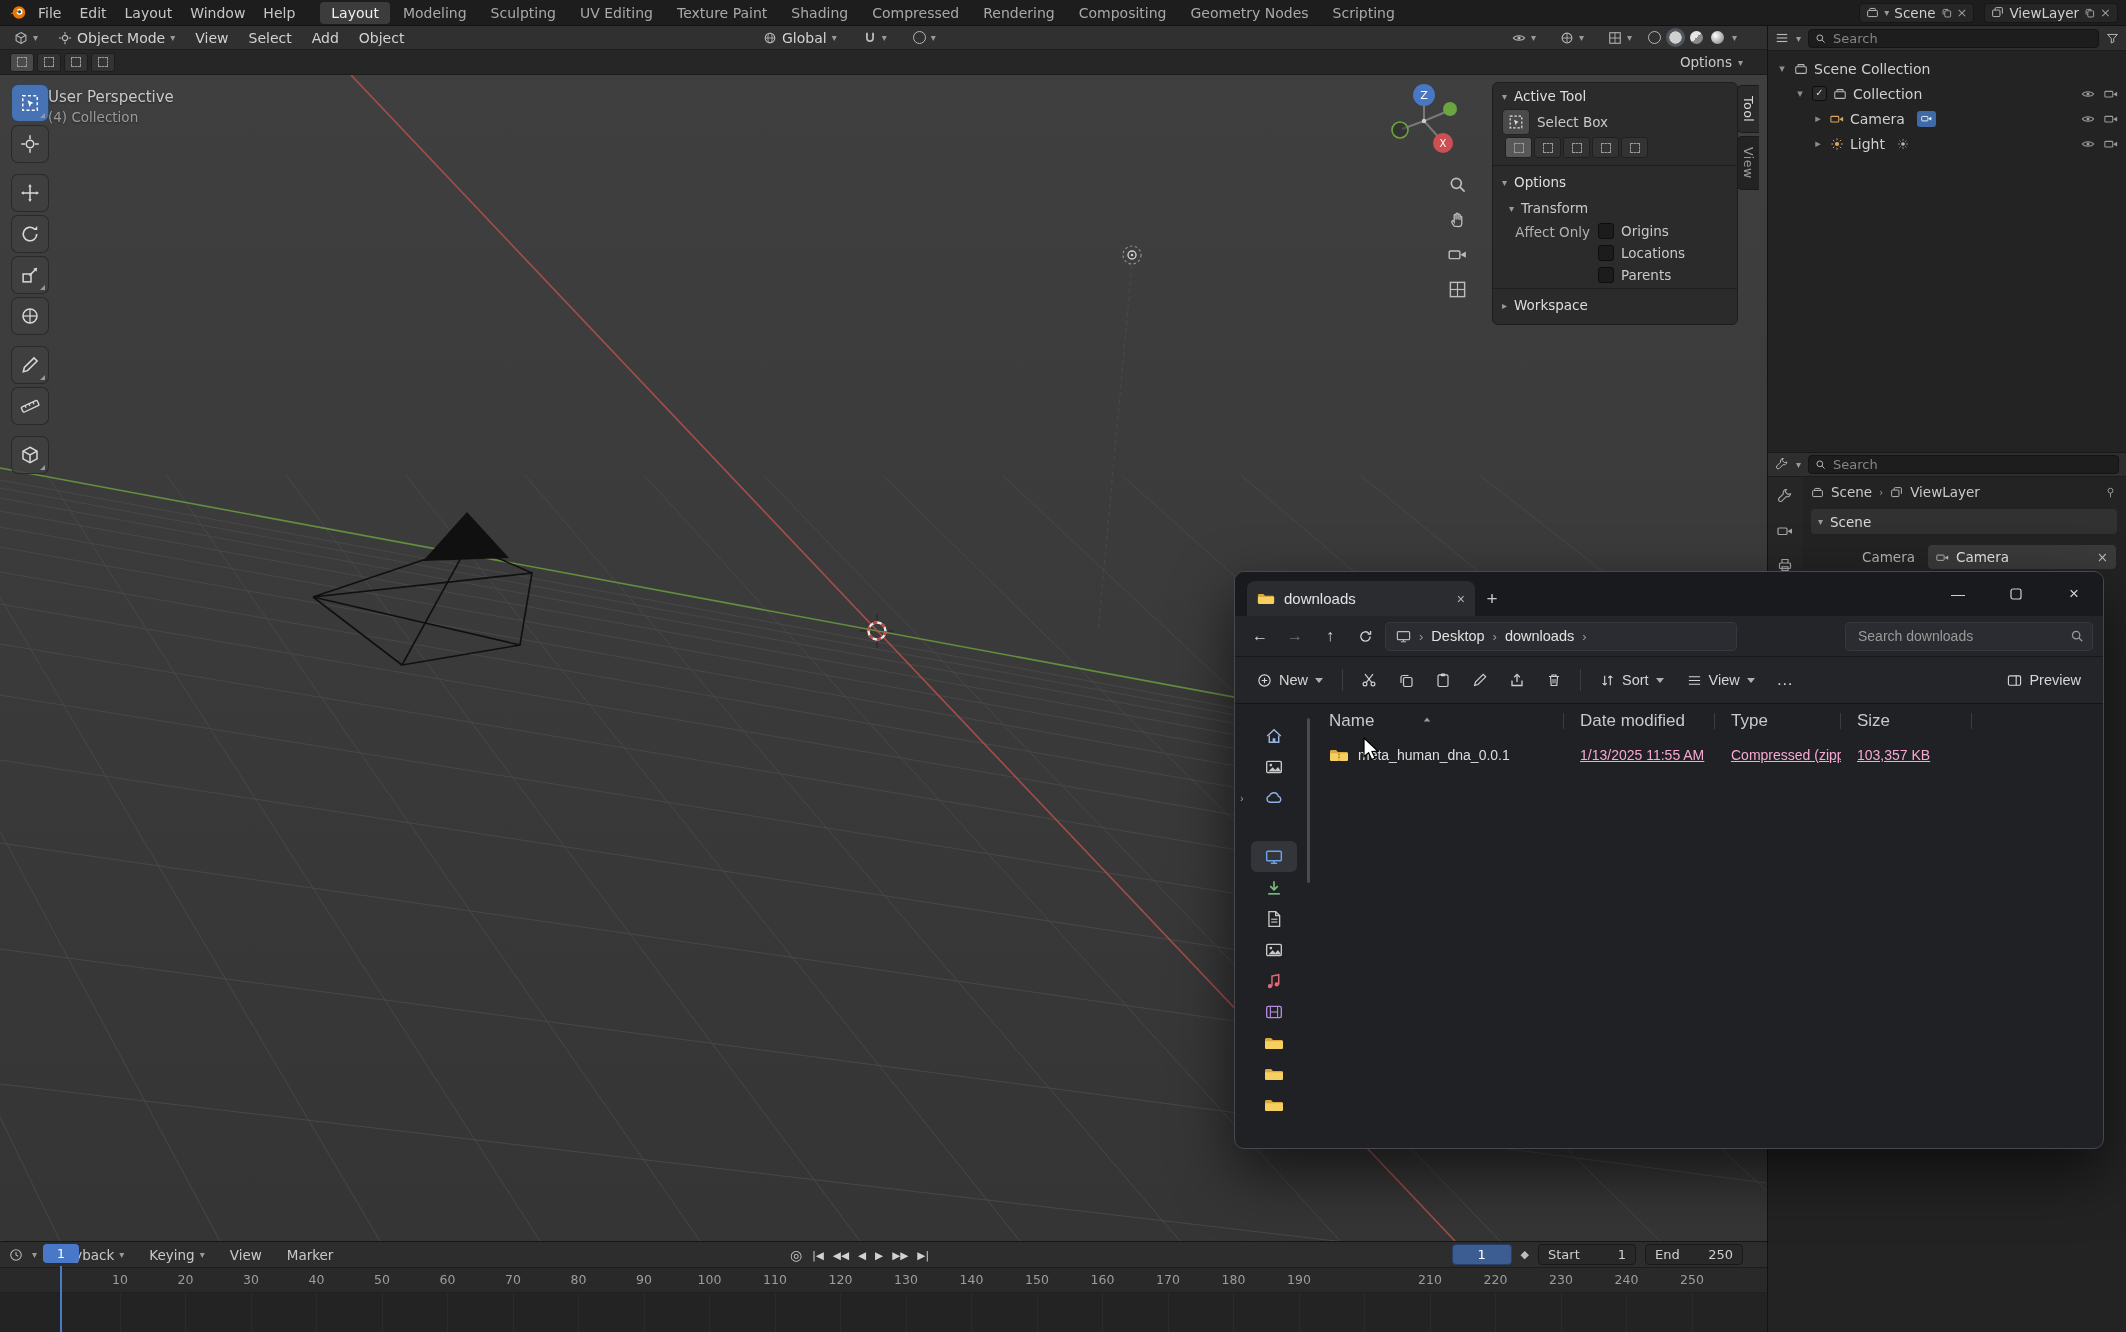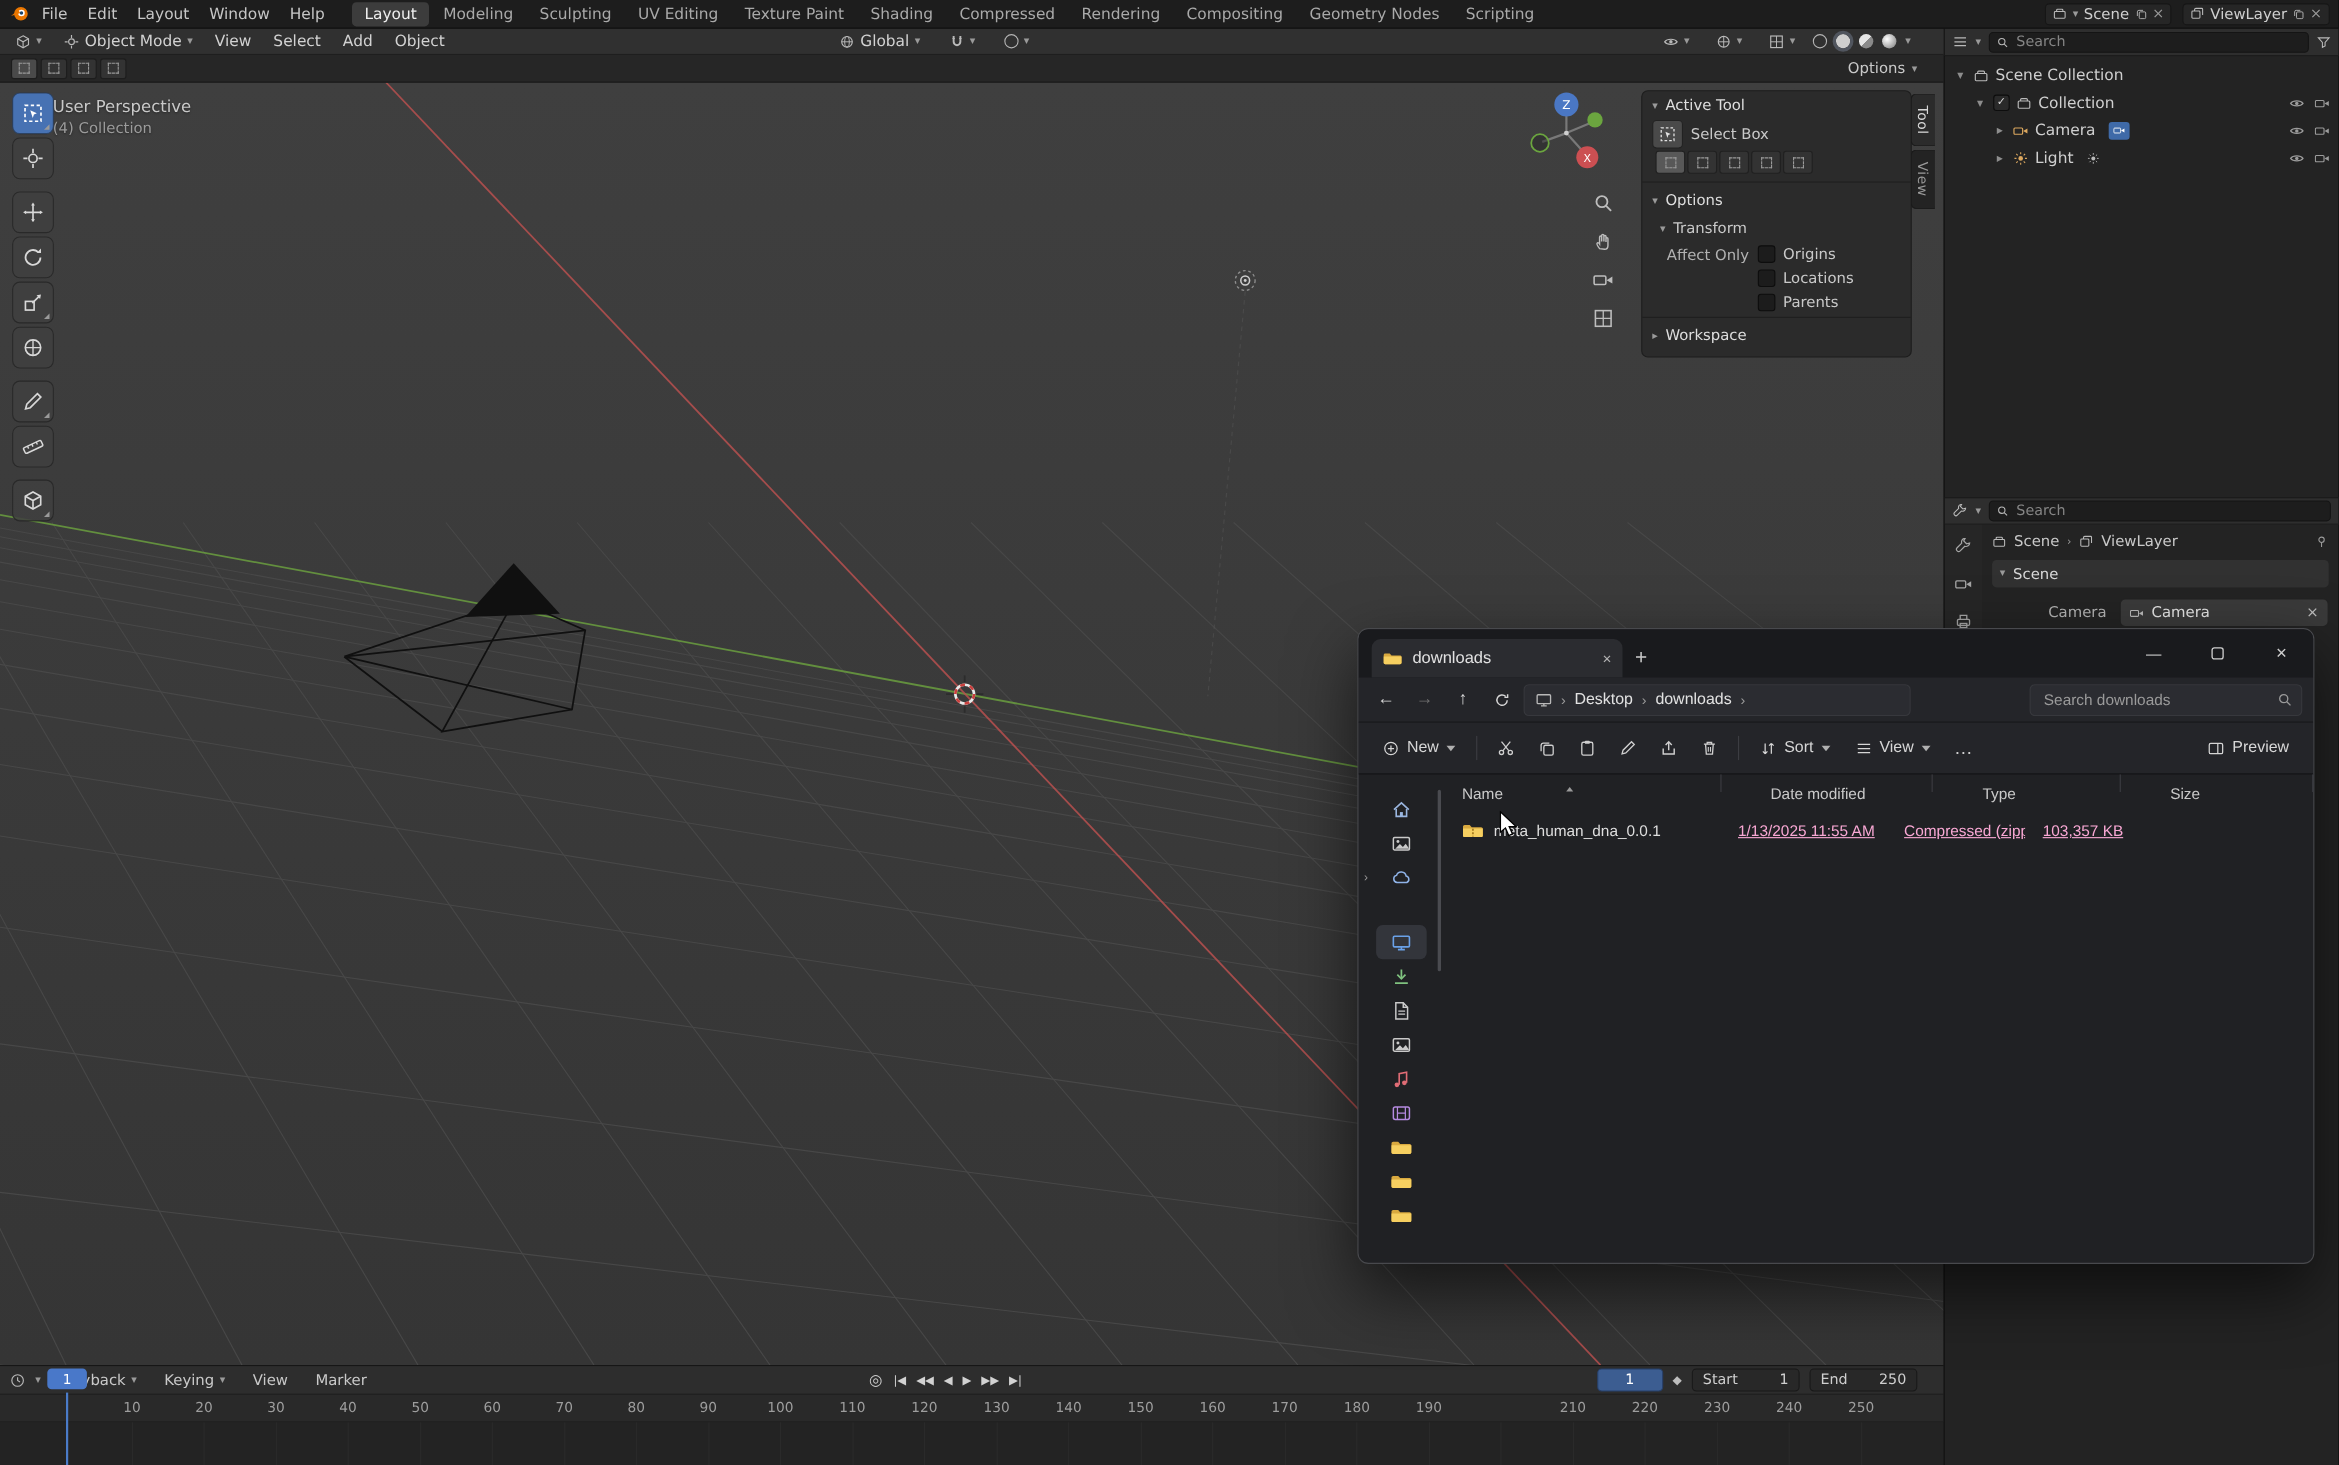--- a/index.html
+++ b/index.html
@@ -177,21 +177,21 @@
   .ex-main{flex:1;display:flex;min-height:0;}
   .ex-sidebar{width:78px;position:relative;display:flex;flex-direction:column;align-items:center;
     padding-top:16px;flex:none;}
   .sb-item{width:46px;height:31px;display:flex;align-items:center;justify-content:center;
     border-radius:6px;position:relative;flex:none;}
   .sb-item.selected{background:#33353b;}
   .sb-item .sb-chev{position:absolute;left:-11px;color:#9a9a9a;font-size:11px;}
   .sb-gap{height:28px;flex:none;}
   .sb-scroll{position:absolute;right:3px;top:14px;width:3px;height:165px;background:#4a4b50;border-radius:2px;}
   .ex-list{flex:1;display:flex;flex-direction:column;min-width:0;}
-  .ex-cols{height:34px;display:flex;align-items:flex-start;font-size:14px;color:#c9c9c9;flex:none;position:relative;gap:29px;}
+  .ex-cols{height:34px;display:flex;align-items:center;font-size:17px;color:#c9c9c9;flex:none;position:relative;}
   .colcell{display:flex;align-items:center;height:100%;box-sizing:border-box;padding-left:16px;position:relative;}
   .col-sep{width:1px;height:16px;background:#3c3d42;flex:none;}
   .c-name{width:250px;}
   .c-date{width:150px;}
   .c-type{width:125px;}
   .c-size{width:130px;}
   .sortcaret{position:absolute;left:110px;top:3px;}
   .sortcaret .tri-up{border-bottom-color:#9a9a9a;transform:scale(.8);}
   .ex-row{height:34px;display:flex;align-items:center;font-size:14px;color:#dedede;flex:none;}
   .ex-row .cell{box-sizing:border-box;padding-left:16px;display:flex;align-items:center;gap:9px;

